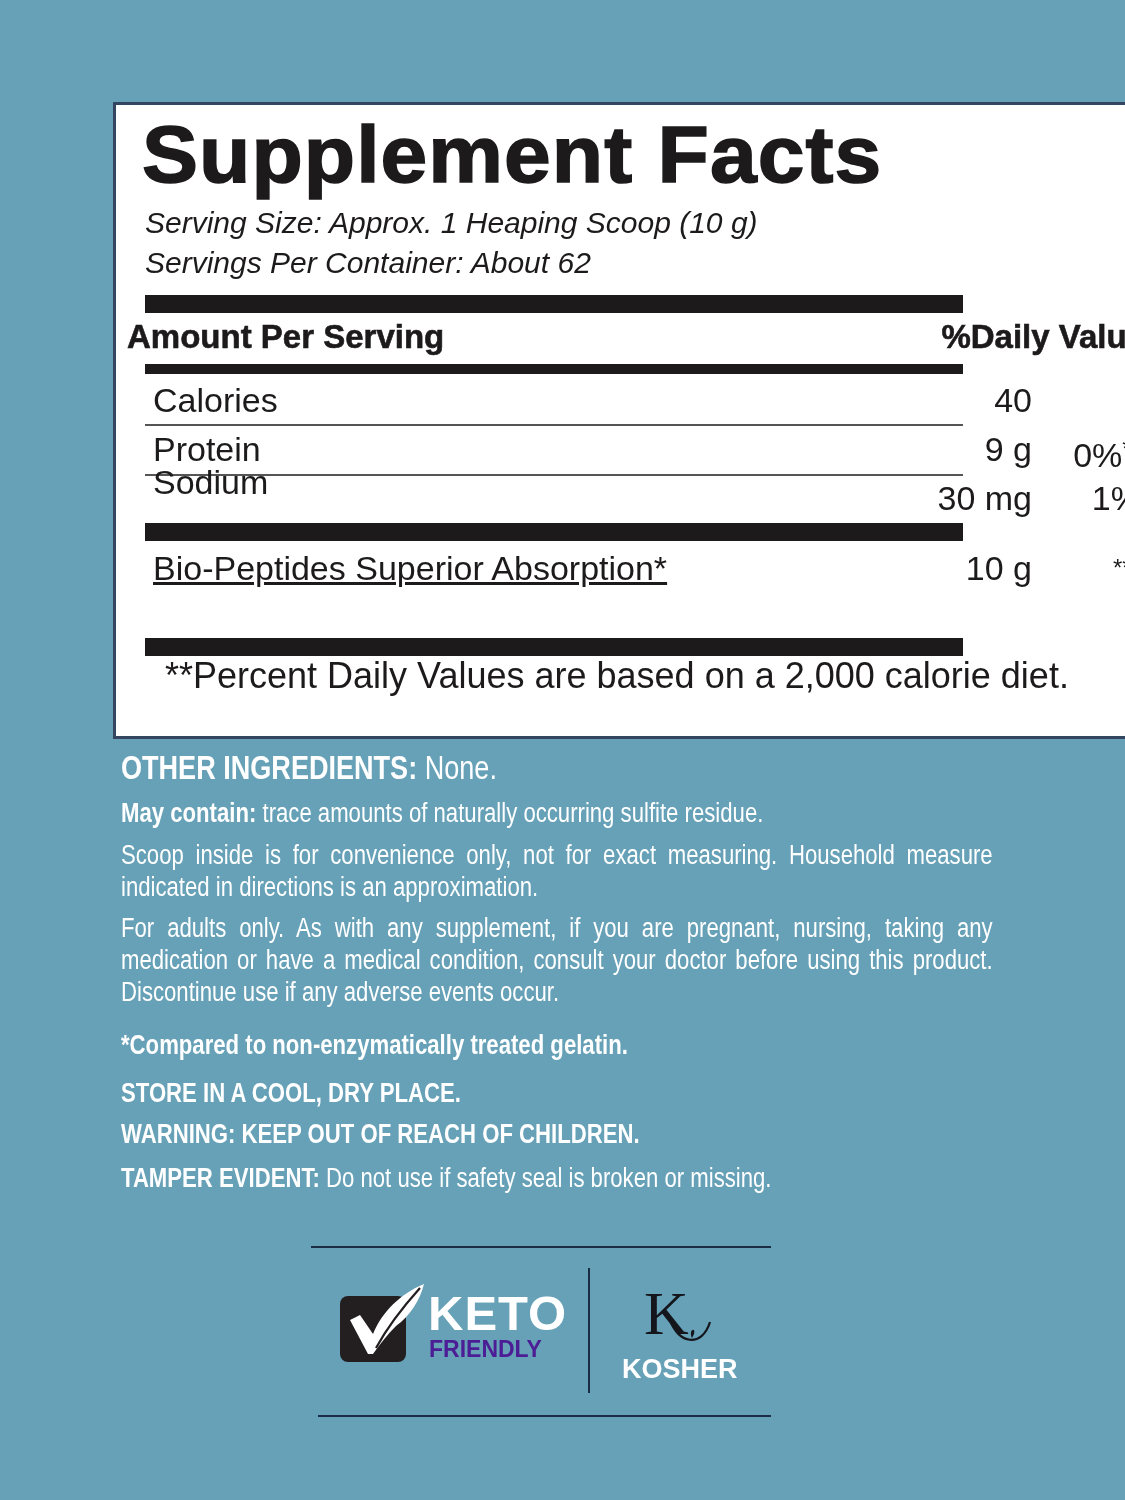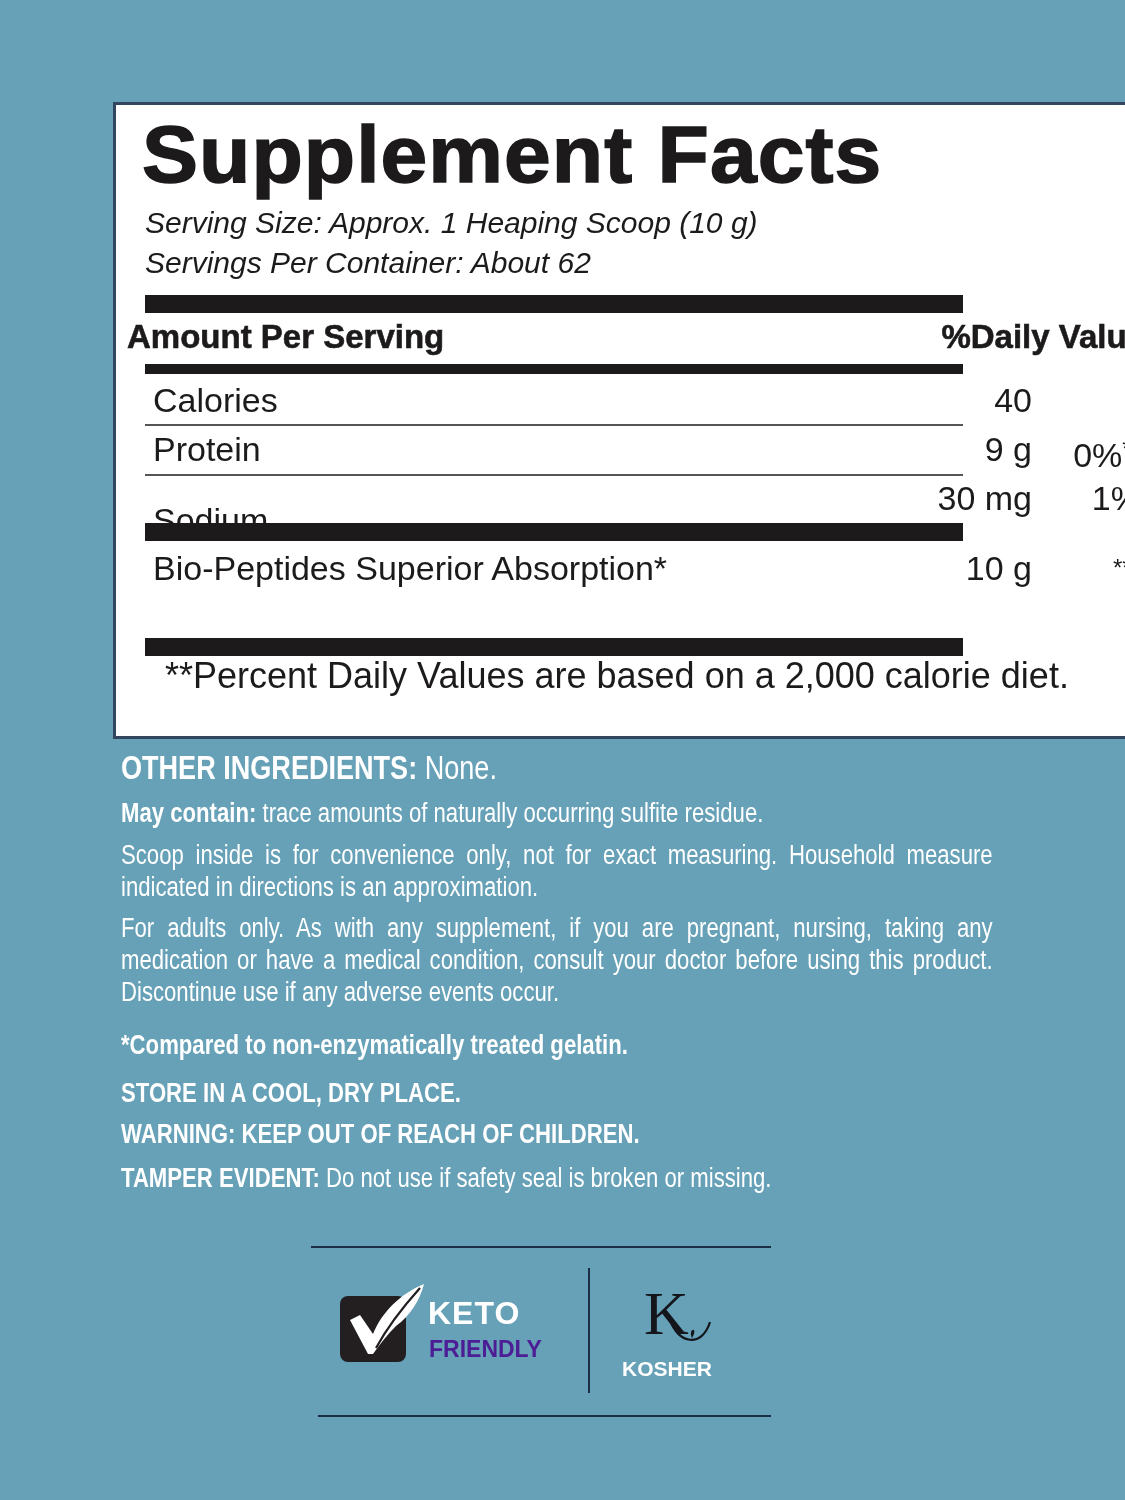--- a/index.html
+++ b/index.html
@@ -159,21 +159,21 @@
   .keto-check {
     position: absolute;
     left: 340px; top: 1282px;
     width: 90px; height: 80px;
   }
   .keto-word {
     position: absolute;
     left: 428px; top: 1291px;
     color: #ffffff;
     font-weight: 700;
-    font-size: 32px;
+    font-size: 49px;
     line-height: 44px;
     letter-spacing: 1px;
   }
   .keto-sub {
     position: absolute;
     left: 429px; top: 1336px;
     color: #4c1d95;
     font-weight: 700;
     font-size: 23px;
     line-height: 26px;
@@ -181,21 +181,21 @@
   .kosher-k {
     position: absolute;
     left: 640px; top: 1278px;
     width: 80px; height: 72px;
   }
   .kosher-word {
     position: absolute;
     left: 622px; top: 1354px;
     color: #ffffff;
     font-weight: 700;
-    font-size: 21px;
+    font-size: 27px;
     line-height: 30px;
   }
 </style>
 </head>
 <body>
 
 <section class="facts-panel">
   <h1 class="facts-title">Supplement Facts</h1>
 
   <div class="serving size">Serving Size: Approx. 1 Heaping Scoop (10 g)</div>
@@ -210,27 +210,27 @@
 
   <div class="row-label" style="top:275px;">Calories</div>
   <div class="row-amount" style="top:275px;">40</div>
   <div class="rule" style="top:319px;"></div>
 
   <div class="row-label" style="top:324px;">Protein</div>
   <div class="row-amount" style="top:324px;">9 g</div>
   <div class="row-dv" style="top:324px;"><span>0%</span><sup>**</sup></div>
   <div class="rule" style="top:369px;"></div>
 
-  <div class="row-label" style="top:395px;">Sodium</div>
+  <div class="row-label" style="top:357px;">Sodium</div>
   <div class="row-amount" style="top:373px;">30 mg</div>
   <div class="row-dv" style="top:373px;">1%</div>
 
   <div class="bar thick" style="top:418px;"></div>
 
-  <div class="row-label" style="top:443px;">Bio-Peptides Superior Absorption*</div>
+  <div class="row-label" style="top:443px;text-decoration:underline;">Bio-Peptides Superior Absorption*</div>
   <div class="row-amount" style="top:443px;">10 g</div>
   <div class="row-dv" style="top:443px;"><span class="stars">***</span></div>
 
   <div class="bar thick" style="top:533px;"></div>
 
   <div class="footnote" style="top:554px;">**Percent Daily Values are based on a 2,000 calorie diet.</div>
 </section>
 
 <div class="info other"><b>OTHER INGREDIENTS:</b> <span>None.</span></div>
 

